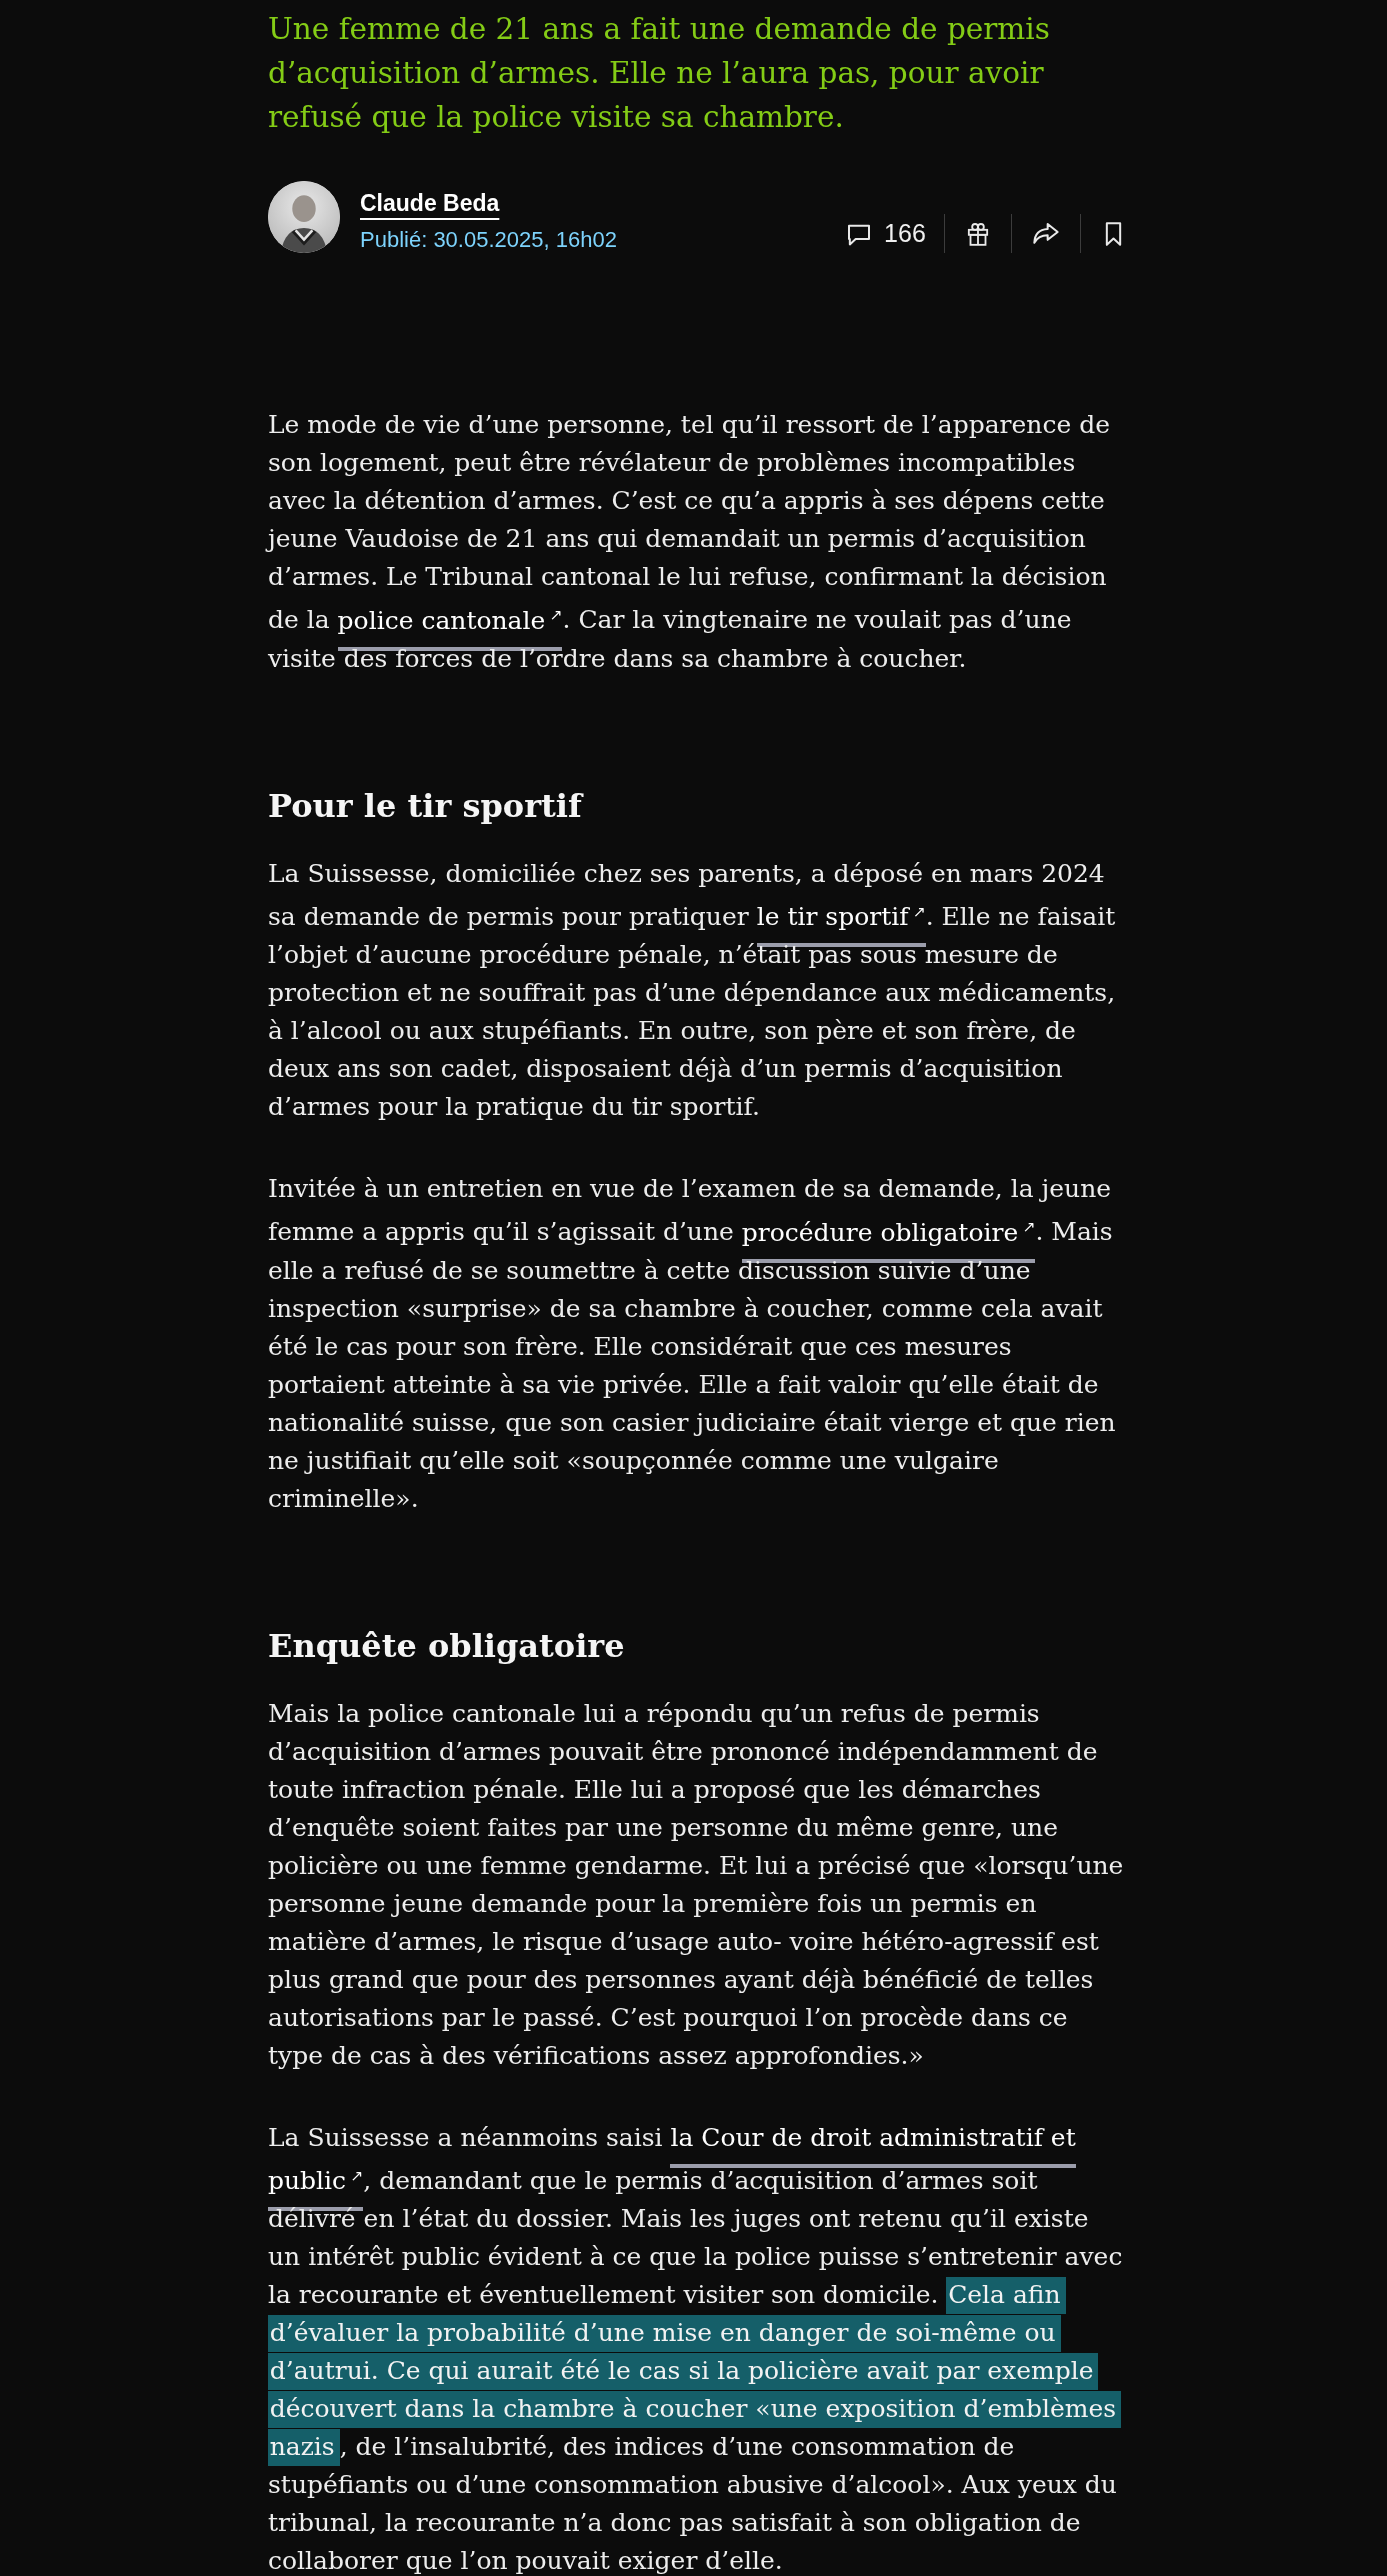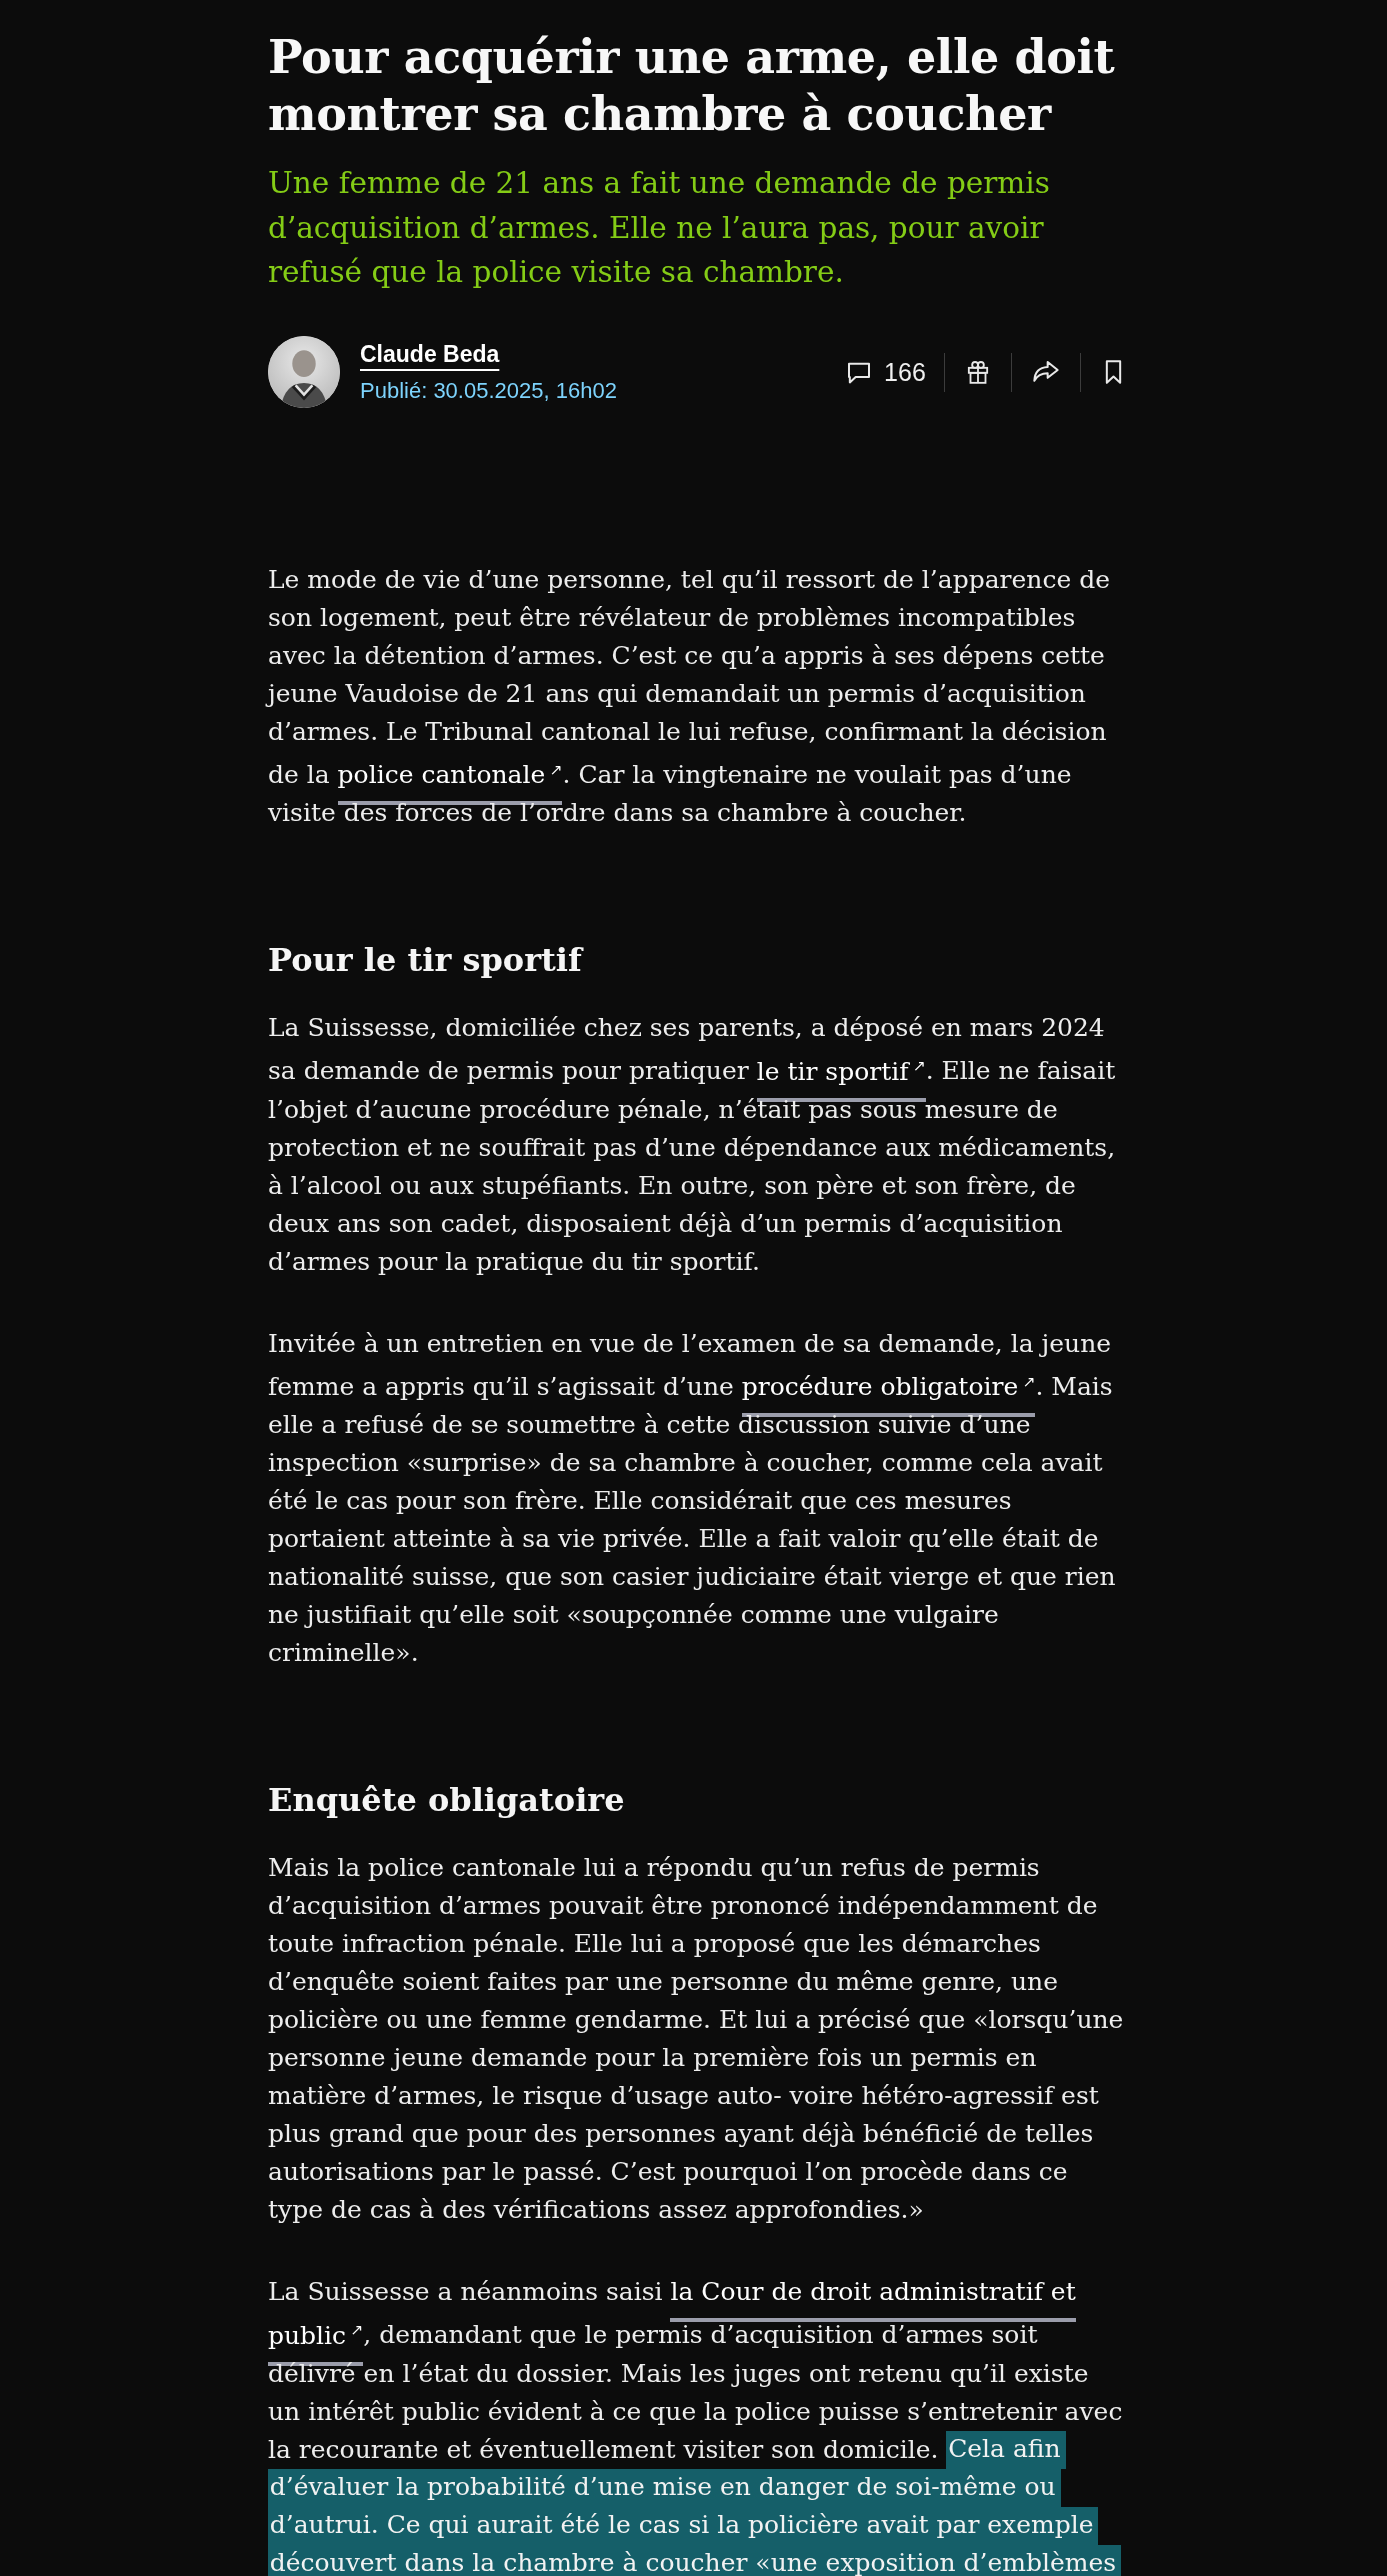--- a/index.html
+++ b/index.html
@@ -38,21 +38,21 @@
   }
   .lead {
     font-size: 29.5px;
     line-height: 1.5;
     font-weight: 400;
     color: #84cc16;
     margin: 0 0 42px 0;
   }
   .byline-row {
     display: flex;
-    align-items: center;
+    align-items: flex-end;
   }
   .avatar {
     width: 72px;
     height: 72px;
     border-radius: 50%;
     overflow: hidden;
     flex: 0 0 auto;
     background: #cfcfcf;
   }
   .author-block {
@@ -174,21 +174,20 @@
     -webkit-box-decoration-break: clone;
     box-decoration-break: clone;
   }
 </style>
 </head>
 <body>
 
 <div class="content">
 
 
-  <h1 class="title">Pour acquérir une arme, elle doit montrer sa chambre à coucher</h1>
 
   <p class="lead">Une femme de 21 ans a fait une demande de permis d’acquisition d’armes. Elle ne l’aura pas, pour avoir refusé que la police visite sa chambre.</p>
 
   <div class="byline-row">
     <div class="avatar">
       <svg width="72" height="72" viewBox="0 0 86 86" aria-hidden="true">
         <defs>
           <radialGradient id="avbg" cx="50%" cy="35%" r="75%">
             <stop offset="0%" stop-color="#e8e8e8"></stop>
             <stop offset="100%" stop-color="#b5b5b5"></stop>

